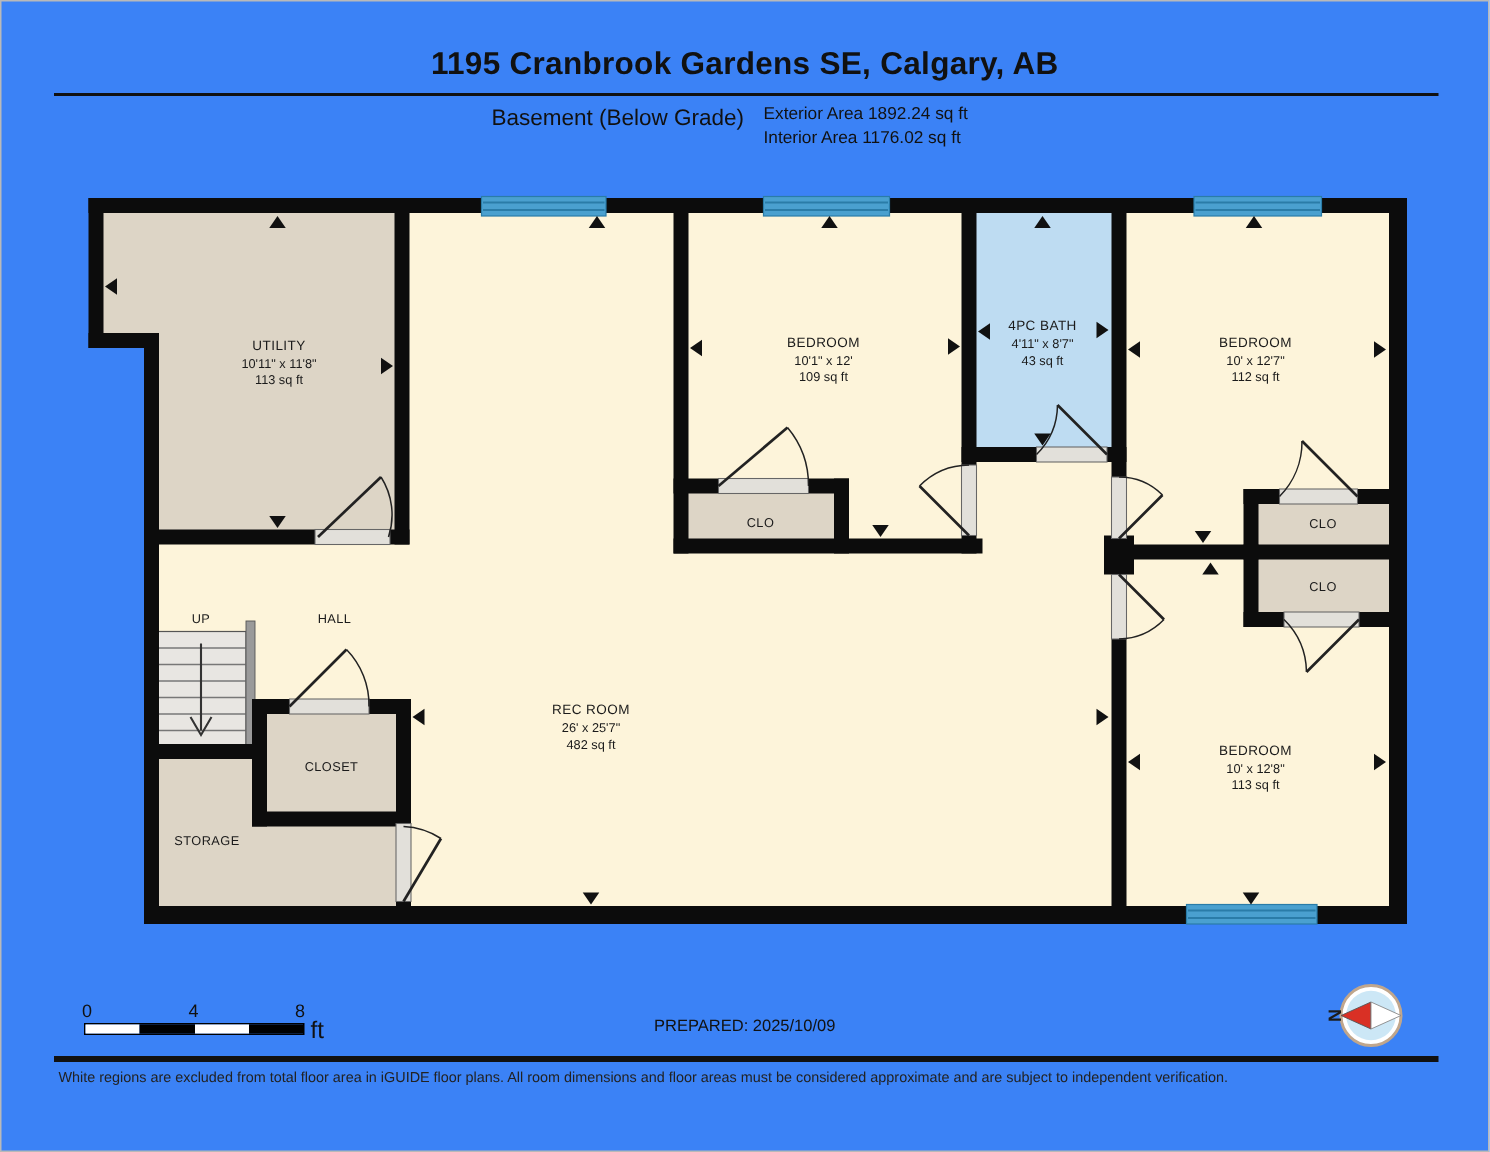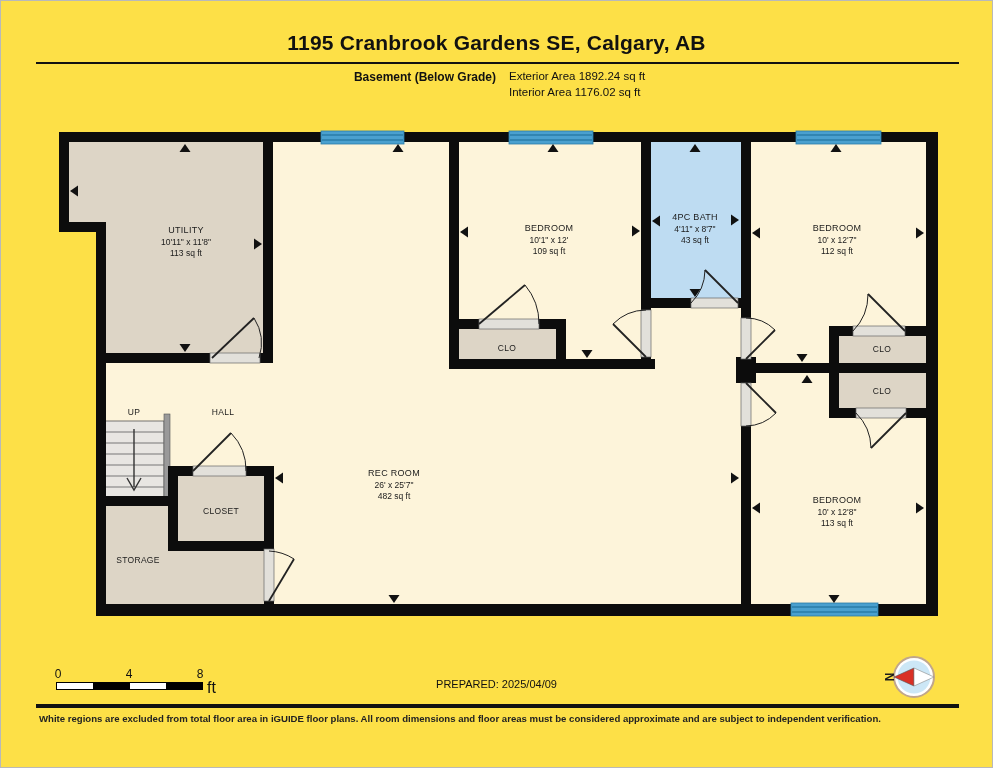--- a/index.html
+++ b/index.html
@@ -1,42 +1,42 @@
 <!DOCTYPE html>
 <html style="--wall: #0c0c0c; --floor: #fdf4da; --room: #ddd5c6; --bath: #bedcf2; --window: #4aa0cf; --windowline: #2a7ca8; --door: #e2e0da; --compass_red: #d93025; --compass_fill: #cce7f6; --compass_ring: #c0a68c;"><head>
 <meta charset="utf-8">
 <style>
   html,body{margin:0;padding:0;background:#fff;}
   .page{
-    position:relative;width:993px;height:768px;background:#fde047;
+    position:relative;width:993px;height:768px;background:#3b82f6;
     border:1px solid #b9b9b9;box-sizing:border-box;overflow:hidden;
     font-family:"Liberation Sans", sans-serif;color:#111;
   }
   .title{
     position:absolute;top:30px;left:0;width:100%;text-align:center;
     font-size:21px;font-weight:bold;letter-spacing:.2px;
   }
   .title-rule{position:absolute;top:61px;left:35px;width:923px;height:2px;background:#111;}
   .floor-label{
-    position:absolute;top:69px;right:496px;font-size:12px;font-weight:bold;white-space:nowrap;
+    position:absolute;top:69px;right:496px;font-size:15px;font-weight:normal;white-space:nowrap;
   }
   .area-ext{position:absolute;top:69px;left:508px;font-size:11.5px;white-space:nowrap;}
   .area-int{position:absolute;top:85px;left:508px;font-size:11.5px;white-space:nowrap;}
   svg.plan{position:absolute;top:0;left:0;}
   .scale-num{position:absolute;font-size:12px;top:666px;transform:translateX(-50%);}
   .scale-bar{
     position:absolute;top:681px;left:55px;width:147px;height:8px;
     border:1.4px solid #000;box-sizing:border-box;display:flex;
   }
   .scale-bar span{height:100%;}
   .scale-unit{position:absolute;top:678px;left:206px;font-size:16px;}
   .prepared{position:absolute;top:677px;left:0;width:100%;text-align:center;font-size:11px;}
   .compass{position:absolute;top:648px;left:880px;}
   .bottom-rule{position:absolute;top:703px;left:35px;width:923px;height:3.5px;background:#111;}
-  .disclaimer{position:absolute;top:712px;left:38px;width:920px;font-size:9.6px;color:#222;font-weight:bold;}
+  .disclaimer{position:absolute;top:712px;left:38px;width:920px;font-size:9.6px;color:#222;}
   text{font-family:"Liberation Sans", sans-serif;fill:#1b1b1b;}
   .room-name{font-size:9px;letter-spacing:.3px;}
   .room-dim{font-size:8.5px;}
   .small-label{font-size:8.5px;letter-spacing:.3px;}
 </style>
 </head>
 <body>
 
 <div class="page">
 
@@ -251,21 +251,21 @@
   <div class="scale-num" style="left:128px">4</div>
   <div class="scale-num" style="left:199px">8</div>
   <div class="scale-bar">
     <span style="width:25%;background:#fff"></span>
       <span style="width:25%;background:#000"></span>
       <span style="width:25%;background:#fff"></span>
       <span style="width:25%;background:#000"></span>
   </div>
   <div class="scale-unit">ft</div>
 
-  <div class="prepared">PREPARED: 2025/04/09</div>
+  <div class="prepared">PREPARED: 2025/10/09</div>
 
   <svg class="compass" width="70" height="56" viewBox="0 0 70 56">
     <circle cx="33" cy="28" r="20" fill="#fff" stroke="var(--compass_ring,#c0a68c)" stroke-width="2"></circle>
     <circle cx="33" cy="28" r="16.5" fill="var(--compass_fill,#cce7f6)"></circle>
     <polygon points="13,28 33,19 33,37" fill="var(--compass_red,#d93025)" stroke="#555" stroke-width="0.6"></polygon>
     <polygon points="53,28 33,19 33,37" fill="#ffffff" stroke="#888" stroke-width="0.6"></polygon>
     <text x="10" y="28" text-anchor="middle" dominant-baseline="middle" font-size="12" font-weight="bold" transform="rotate(-90 10 28)">N</text>
   </svg>
 
   <div class="bottom-rule"></div>

